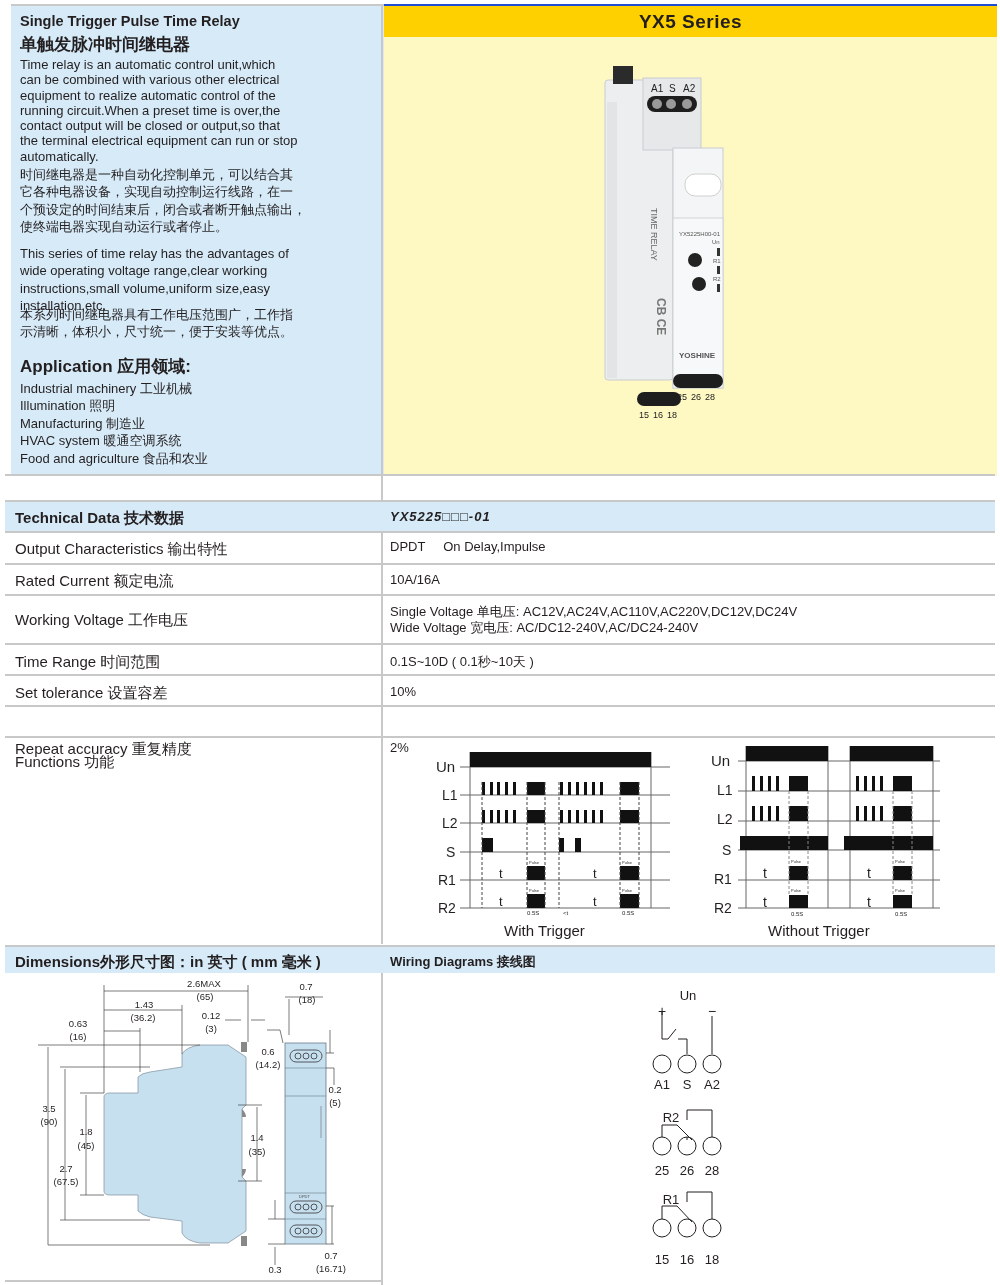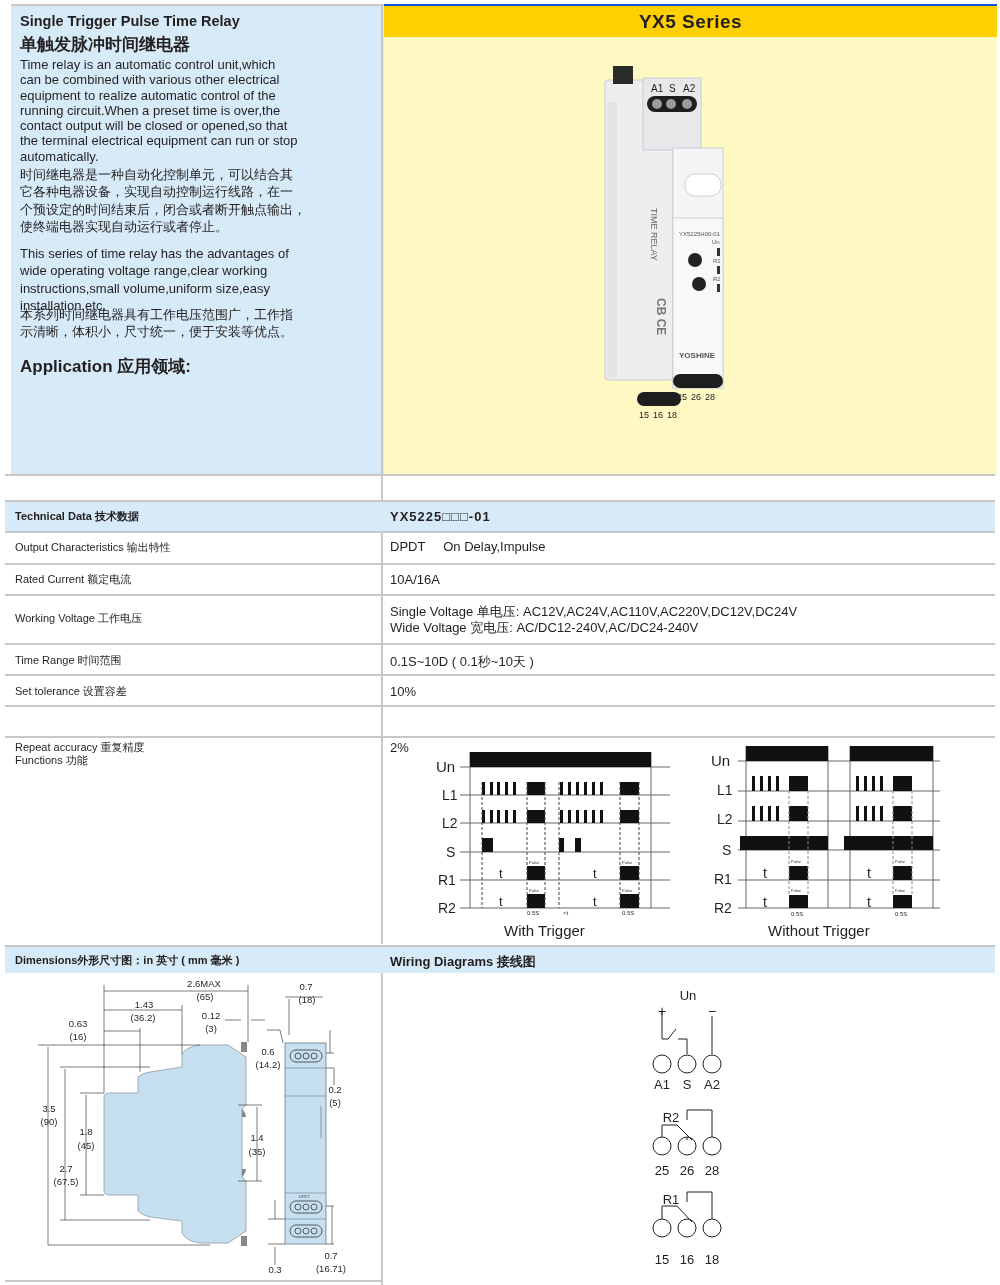--- a/index.html
+++ b/index.html
@@ -14,57 +14,64 @@
   .series-bar { position:absolute; left:0; top:0; width:613px; height:31px; background:#fed000;
                 text-align:center; font-weight:bold; font-size:19px; line-height:31px; letter-spacing:0.5px; }
   .title-en { position:absolute; left:9px; top:7px; font-weight:bold; font-size:14.5px; }
   .title-cn { position:absolute; left:9px; top:27px; font-weight:bold; font-size:17px; }
   .para { position:absolute; left:9px; font-size:13px; line-height:15.3px; width:360px; }
   .app-title { position:absolute; left:9px; top:349px; font-weight:bold; font-size:17px; }
   .app-list { position:absolute; left:9px; top:374px; font-size:13px; line-height:17.4px; }
   
   .row { position:absolute; left:5px; width:990px; }
   .row.head { background:#d6eaf8; }
-  .cell-l { position:absolute; left:10px; font-size:11px; }
+  .cell-l { position:absolute; left:10px; font-size:15px; }
   .cell-r { position:absolute; left:385px; font-size:13px; }
   .head .cell-l, .head .cell-r { font-weight:bold; }
   .svgwrap { position:absolute; }
 </style>
 </head>
 <body>
 
 <div class="abs top-left">
   <div class="title-en">Single Trigger Pulse Time Relay</div>
   <div class="title-cn">单触发脉冲时间继电器</div>
   <div class="para" style="top:51px;">
     <div>Time relay is an automatic control unit,which</div>
     <div>can be combined with various other electrical</div>
     <div>equipment to realize automatic control of the</div>
     <div>running circuit.When a preset time is over,the</div>
-    <div>contact output will be closed or opened,so that</div>
+    <div>contact output will be closed or output,so that</div>
     <div>the terminal electrical equipment can run or stop</div>
     <div>automatically.</div>
   </div>
   <div class="para" style="top:160px;line-height:17.3px;">
     <div>时间继电器是一种自动化控制单元，可以结合其</div>
     <div>它各种电器设备，实现自动控制运行线路，在一</div>
     <div>个预设定的时间结束后，闭合或者断开触点输出，</div>
     <div>使终端电器实现自动运行或者停止。</div>
   </div>
   <div class="para" style="top:239px;line-height:17.3px;">
     <div>This series of time relay has the advantages of</div>
     <div>wide operating voltage range,clear working</div>
     <div>instructions,small volume,uniform size,easy</div>
     <div>installation,etc.</div>
   </div>
   <div class="para" style="top:300px;line-height:17.3px;">
     <div>本系列时间继电器具有工作电压范围广，工作指</div>
     <div>示清晰，体积小，尺寸统一，便于安装等优点。</div>
   </div>
   <div class="app-title">Application 应用领域:</div>
+  <div class="app-list">
+    <div>Industrial machinery 工业机械</div>
+    <div>Illumination 照明</div>
+    <div>Manufacturing 制造业</div>
+    <div>HVAC system 暖通空调系统</div>
+    <div>Food and agriculture 食品和农业</div>
+  </div>
 </div>
 
 <div class="abs top-right">
   <div class="series-bar">YX5 Series</div>
   <svg class="svgwrap" style="left:215px;top:52px;" width="130" height="365" viewBox="0 0 130 365">
 
     <rect x="6" y="22" width="68" height="300" rx="3" fill="#eceef0" stroke="#c9ccd0"></rect>
     <rect x="14" y="8" width="20" height="18" fill="#2b2b2b"></rect>
     <rect x="8" y="44" width="10" height="276" fill="#e2e4e6"></rect>
 
@@ -103,21 +110,21 @@
     <text x="54" y="360" font-size="9" fill="#222">16</text>
     <text x="68" y="360" font-size="9" fill="#222">18</text>
   </svg>
 </div>
 
 <div class="hline" style="left:5px;top:474px;width:990px;"></div>
 <div class="vline" style="left:381px;top:4px;height:940px;"></div>
 
 <div class="row head" style="top:501px;height:30px;">
   <div class="cell-l" style="top:8px;">Technical Data 技术数据</div>
-  <div class="cell-r" style="top:8px;letter-spacing:1px;">YX5225□□□-01</div>
+  <div class="cell-r" style="top:8px;letter-spacing:1px;font-style:italic;">YX5225□□□-01</div>
 </div>
 <div class="hline" style="left:5px;top:500px;width:990px;"></div>
 <div class="hline" style="left:5px;top:531px;width:990px;"></div>
 
 <div class="row" style="top:532px;height:48px;">
   <div class="cell-l" style="top:8px;">Output Characteristics 输出特性</div>
   <div class="cell-r" style="top:7px;white-space:pre;">DPDT     On Delay,Impulse</div>
 </div>
 <div class="hline" style="left:5px;top:563px;width:990px;"></div>
 

